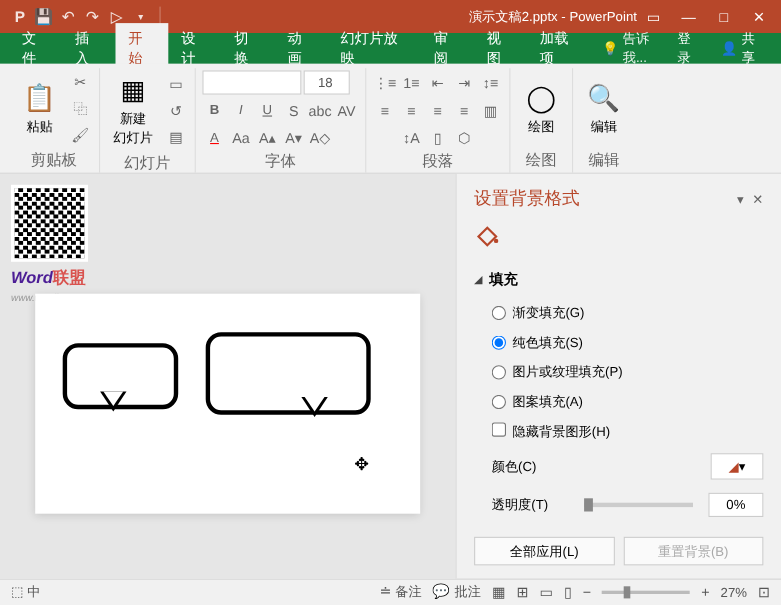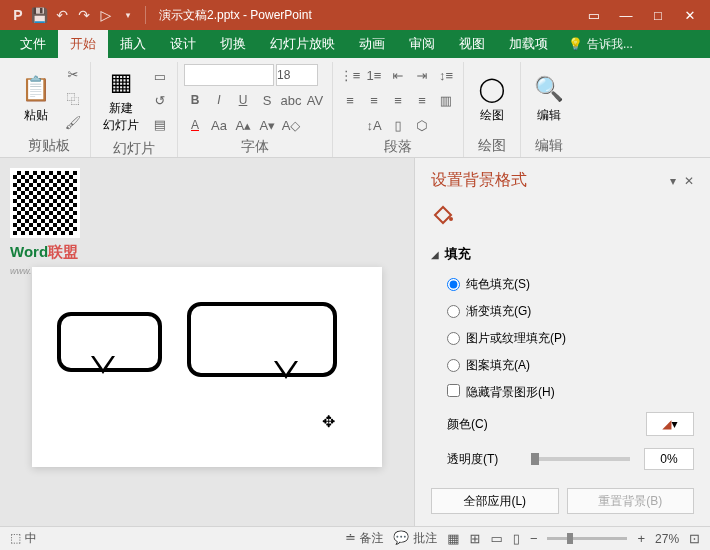--- a/index.html
+++ b/index.html
@@ -1,56 +1,56 @@
 <!DOCTYPE html>
 <html><head>
 <meta charset="utf-8">
 <style>
 *{margin:0;padding:0;box-sizing:border-box;font-family:"Microsoft YaHei",sans-serif;font-size:12px;-webkit-user-select:none;user-select:none}
 body{width:710px;height:550px;background:#f1f1f1;display:flex;flex-direction:column;overflow:hidden}
 .titlebar{height:30px;background:#b7472a;display:flex;align-items:center;color:#fff}
 .qat{display:flex;align-items:center;gap:6px;padding:0 10px}
 .qat-icon{width:16px;height:16px;display:flex;align-items:center;justify-content:center;cursor:pointer;opacity:.85;font-size:14px}
 .qat-sep{width:1px;height:18px;background:rgba(255,255,255,.3);margin:0 3px}
-.title-text{flex:1;text-align:left;font-size:12px}
+.title-text{flex:1;text-align:right;font-size:12px}
 .win-controls{display:flex;gap:2px;padding-right:5px}
 .win-btn{width:30px;height:24px;display:flex;align-items:center;justify-content:center;cursor:pointer;font-size:13px}
 .tabs{height:28px;background:#15803d;display:flex;align-items:center;color:#fff;padding-left:8px}
 .tab{padding:5px 12px;cursor:pointer;font-size:13px}
 .tab.active{background:#f1f1f1;color:#b7472a}
 .tellme{margin-left:8px;display:flex;align-items:center;gap:4px;opacity:.9;font-size:12px}
 .right-tabs{margin-left:auto;display:flex;align-items:center;padding-right:8px;gap:2px}
 .rtab{padding:4px 8px;cursor:pointer;display:flex;align-items:center;gap:4px}
 .ribbon{height:100px;background:#f1f1f1;border-bottom:1px solid #d4d4d4;display:flex;padding:4px 8px 0}
 .group{display:flex;flex-direction:column;align-items:center;border-right:1px solid #ddd;padding:0 6px;justify-content:space-between}
 .group-content{flex:1;display:flex;align-items:center;gap:4px}
 .group-label{font-size:14px;color:#666;padding:2px 0}
 .big-btn{display:flex;flex-direction:column;align-items:center;gap:2px;padding:4px 6px;cursor:pointer;text-align:center;font-size:12px}
 .big-icon{width:32px;height:32px;display:flex;align-items:center;justify-content:center;font-size:24px}
 .small-row{display:flex;gap:2px;align-items:center}
 .small-btn{width:22px;height:22px;display:flex;align-items:center;justify-content:center;cursor:pointer;color:#666;font-size:13px}
 .font-box{width:90px;height:22px;border:1px solid #ccc;background:#fff;padding:0 4px;display:flex;align-items:center;color:#aaa}
-.size-box{width:42px;height:22px;border:1px solid #ccc;background:#fff;padding:0 0;display:flex;align-items:center;color:#555}
+.size-box{width:42px;height:22px;border:1px solid #ccc;background:#fff;padding:0 12px;display:flex;align-items:center;color:#555}
 .main{flex:1;display:flex;min-height:0}
 .slide-area{flex:1;background:#e6e6e6;display:flex;flex-direction:column;position:relative}
 .slide-canvas{flex:1;display:flex;align-items:center;justify-content:center;padding:20px}
 .slide{width:350px;height:200px;background:#fff;box-shadow:0 2px 8px rgba(0,0,0,.15);position:relative;margin-top:50px}
 .speech-bubble{position:absolute;border:4px solid #000;border-radius:14px;background:#fff}
 .speech-bubble::after{content:"";position:absolute;bottom:-18px;width:0;height:0;border:12px solid transparent;border-top:18px solid #000}
 .speech-bubble::before{content:"";position:absolute;bottom:-10px;width:0;height:0;border:9px solid transparent;border-top:13px solid #fff;z-index:1}
 .bubble1{left:25px;top:45px;width:105px;height:60px}
 .bubble1::after{left:30px}
 .bubble1::before{left:33px}
 .bubble2{left:155px;top:35px;width:150px;height:75px}
 .bubble2::after{right:35px}
 .bubble2::before{right:38px}
 .cursor-move{position:absolute;left:290px;top:145px;font-size:16px;color:#000}
 .qrcode{position:absolute;left:10px;top:10px;width:70px;height:70px;background:repeating-conic-gradient(#000 0% 25%,#fff 0% 50%) 0 0/8px 8px;border:3px solid #fff}
 .wordlm{position:absolute;left:10px;top:85px;font-size:13px}
-.wordlm .w{color:#15803d;font-weight:bold;font-size:15px}
+.wordlm .w{color:#4c1d95;font-weight:bold;font-style:italic;font-size:15px}
 .wordlm .l{color:#d9534f;font-weight:bold;font-size:15px}
 .wordlm .url{color:#999;font-size:9px;font-style:italic}
 .side-panel{width:296px;background:#f1f1f1;border-left:1px solid #d4d4d4;padding:12px 16px;display:flex;flex-direction:column}
 .panel-hdr{display:flex;align-items:center;justify-content:space-between;margin-bottom:6px}
 .panel-title{color:#b7472a;font-size:16px}
 .panel-close{display:flex;gap:8px;color:#666;cursor:pointer}
 .paint-icon{width:24px;height:24px;margin:4px 0 12px;position:relative}
 .paint-icon svg{width:24px;height:24px}
 .section-hdr{display:flex;align-items:center;gap:6px;margin:8px 0;cursor:pointer}
 .section-arrow{font-size:10px;color:#444}
@@ -90,33 +90,40 @@
   <div class="win-controls">
     <div class="win-btn">▭</div>
     <div class="win-btn">—</div>
     <div class="win-btn">□</div>
     <div class="win-btn">✕</div>
   </div>
 </div>
 
 <div class="tabs">
   <div class="tab">文件</div>
+  <div class="tab">插入</div>
   <div class="tab active">开始</div>
-  <div class="tab">插入</div>
   <div class="tab">设计</div>
   <div class="tab">切换</div>
+  <div class="tab">动画</div>
   <div class="tab">幻灯片放映</div>
-  <div class="tab">动画</div>
   <div class="tab">审阅</div>
   <div class="tab">视图</div>
   <div class="tab">加载项</div>
   <div class="tellme">
       <span>💡</span>
       <span>告诉我...</span>
     </div>
+  <div class="right-tabs">
+    <div class="rtab">登录</div>
+    <div class="rtab">
+        <span>👤</span>
+        <span>共享</span>
+      </div>
+  </div>
 </div>
 
 <div class="ribbon">
   <div class="group">
     <div class="group-content">
       <div class="big-btn">
         <div class="big-icon">📋</div>
         <span>粘贴</span>
       </div>
       <div style="display:flex;flex-direction:column;gap:2px">
@@ -246,26 +253,26 @@
       <svg viewBox="0 0 24 24">
           <path d="M4 14 L12 6 L20 14 L12 22 Z" fill="none" stroke="#b7472a" stroke-width="2"></path>
           <circle cx="20" cy="18" r="2" fill="#b7472a"></circle>
         </svg>
     </div>
     <div class="section-hdr">
       <span class="section-arrow">◢</span>
       <span class="section-title">填充</span>
     </div>
     <label class="radio-row">
+        <input type="radio" name="fill" style="">
+        <span>渐变填充(G)</span>
+      </label>
+    <label class="radio-row">
         <input type="radio" name="fill" checked="" style="">
         <span>纯色填充(S)</span>
-      </label>
-    <label class="radio-row">
-        <input type="radio" name="fill" style="">
-        <span>渐变填充(G)</span>
       </label>
     <label class="radio-row">
         <input type="radio" name="fill" style="">
         <span>图片或纹理填充(P)</span>
       </label>
     <label class="radio-row">
         <input type="radio" name="fill" style="">
         <span>图案填充(A)</span>
       </label>
     <label class="check-row">

